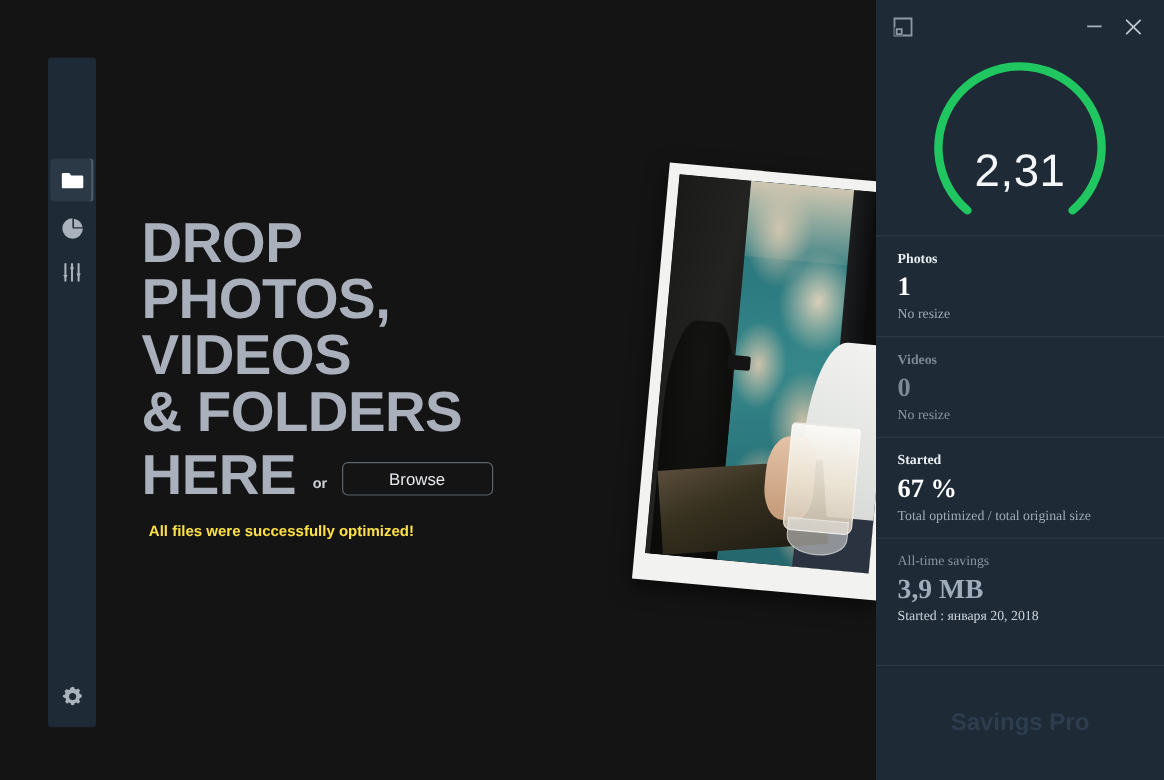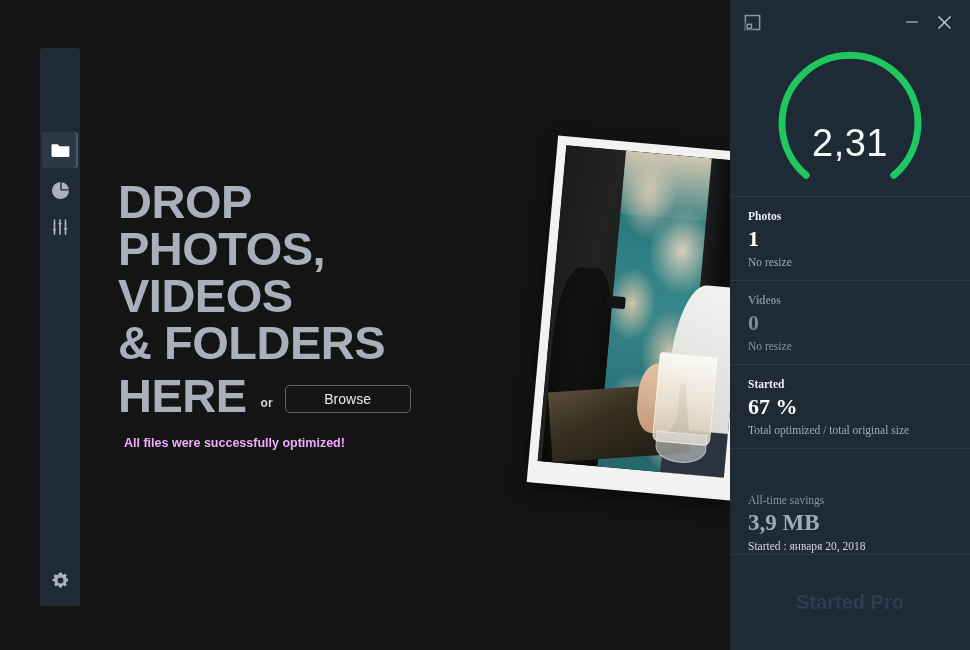--- a/index.html
+++ b/index.html
@@ -105,21 +105,21 @@
     font-size: 14px;
     cursor: pointer;
     display: flex;
     align-items: center;
     justify-content: center;
   }
   #status-message {
     position: absolute;
     left: 124px;
     top: 436px;
-    color: #f0abfc;
+    color: #fde047;
     font-size: 12.5px;
     font-weight: bold;
     text-align: right;
   }
 
   
   #photo-card {
     position: absolute;
     left: 542px;
     top: 144px;
@@ -300,21 +300,21 @@
     line-height: 24px;
   }
   .stat-sub {
     font-size: 11.5px;
     color: #9fabb7;
   }
   .dim .stat-title { color: #7c8996; font-weight: bold; }
   .dim .stat-value { color: #7c8996; }
   .dim .stat-sub   { color: #8b98a5; }
 
-  .alltime .stat-title { color: #8895a2; font-weight: normal; margin-top: 32px; }
+  .alltime .stat-title { color: #8895a2; font-weight: normal; }
   .alltime .stat-value { color: #9fadba; font-weight: bold; font-size: 23px; }
   .alltime .stat-sub   { color: #cdd5dd; }
 
   #brand {
     position: absolute;
     left: 0; right: 0;
     bottom: 36px;
     text-align: center;
     color: #2d3d4d;
     font-size: 20px;
@@ -461,15 +461,15 @@
       <div class="stat-sub">Total optimized / total original size</div>
     </div>
 
     <div class="stat-block alltime">
       <div class="stat-title">All-time savings</div>
       <div class="stat-value">3,9 MB</div>
       <div class="stat-sub">Started : января 20, 2018</div>
     </div>
 
     <div id="brand-divider"></div>
-    <div id="brand">Started Pro</div>
+    <div id="brand">Savings Pro</div>
   </div>
 </div>
 
 </body></html>

